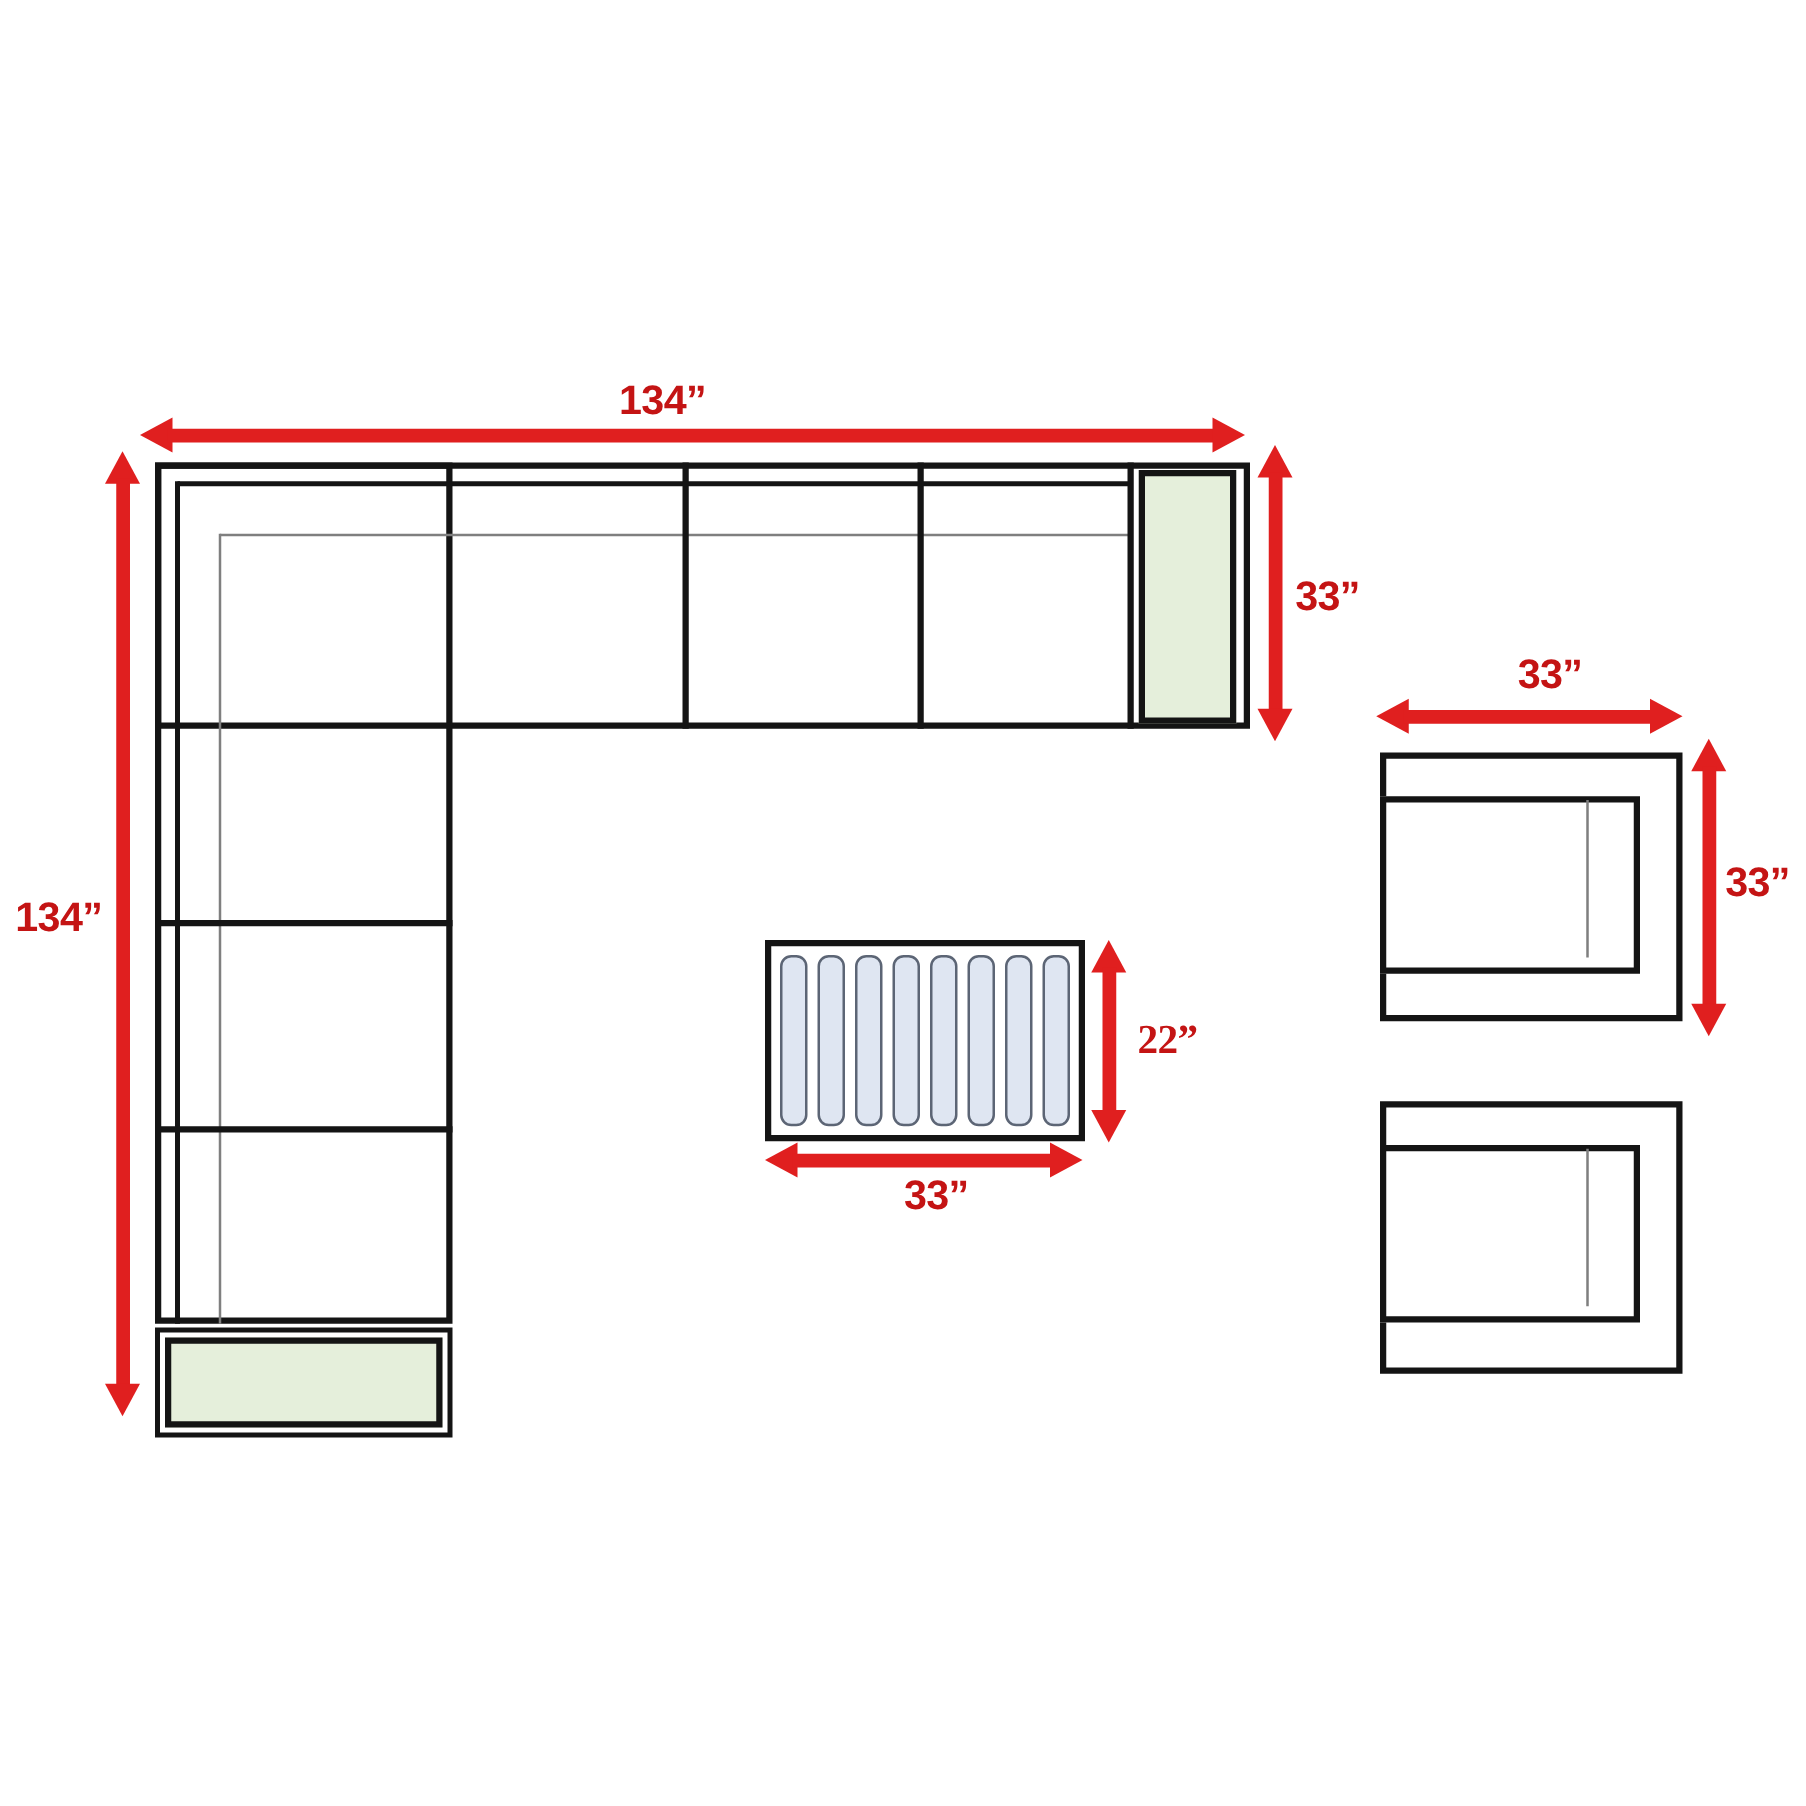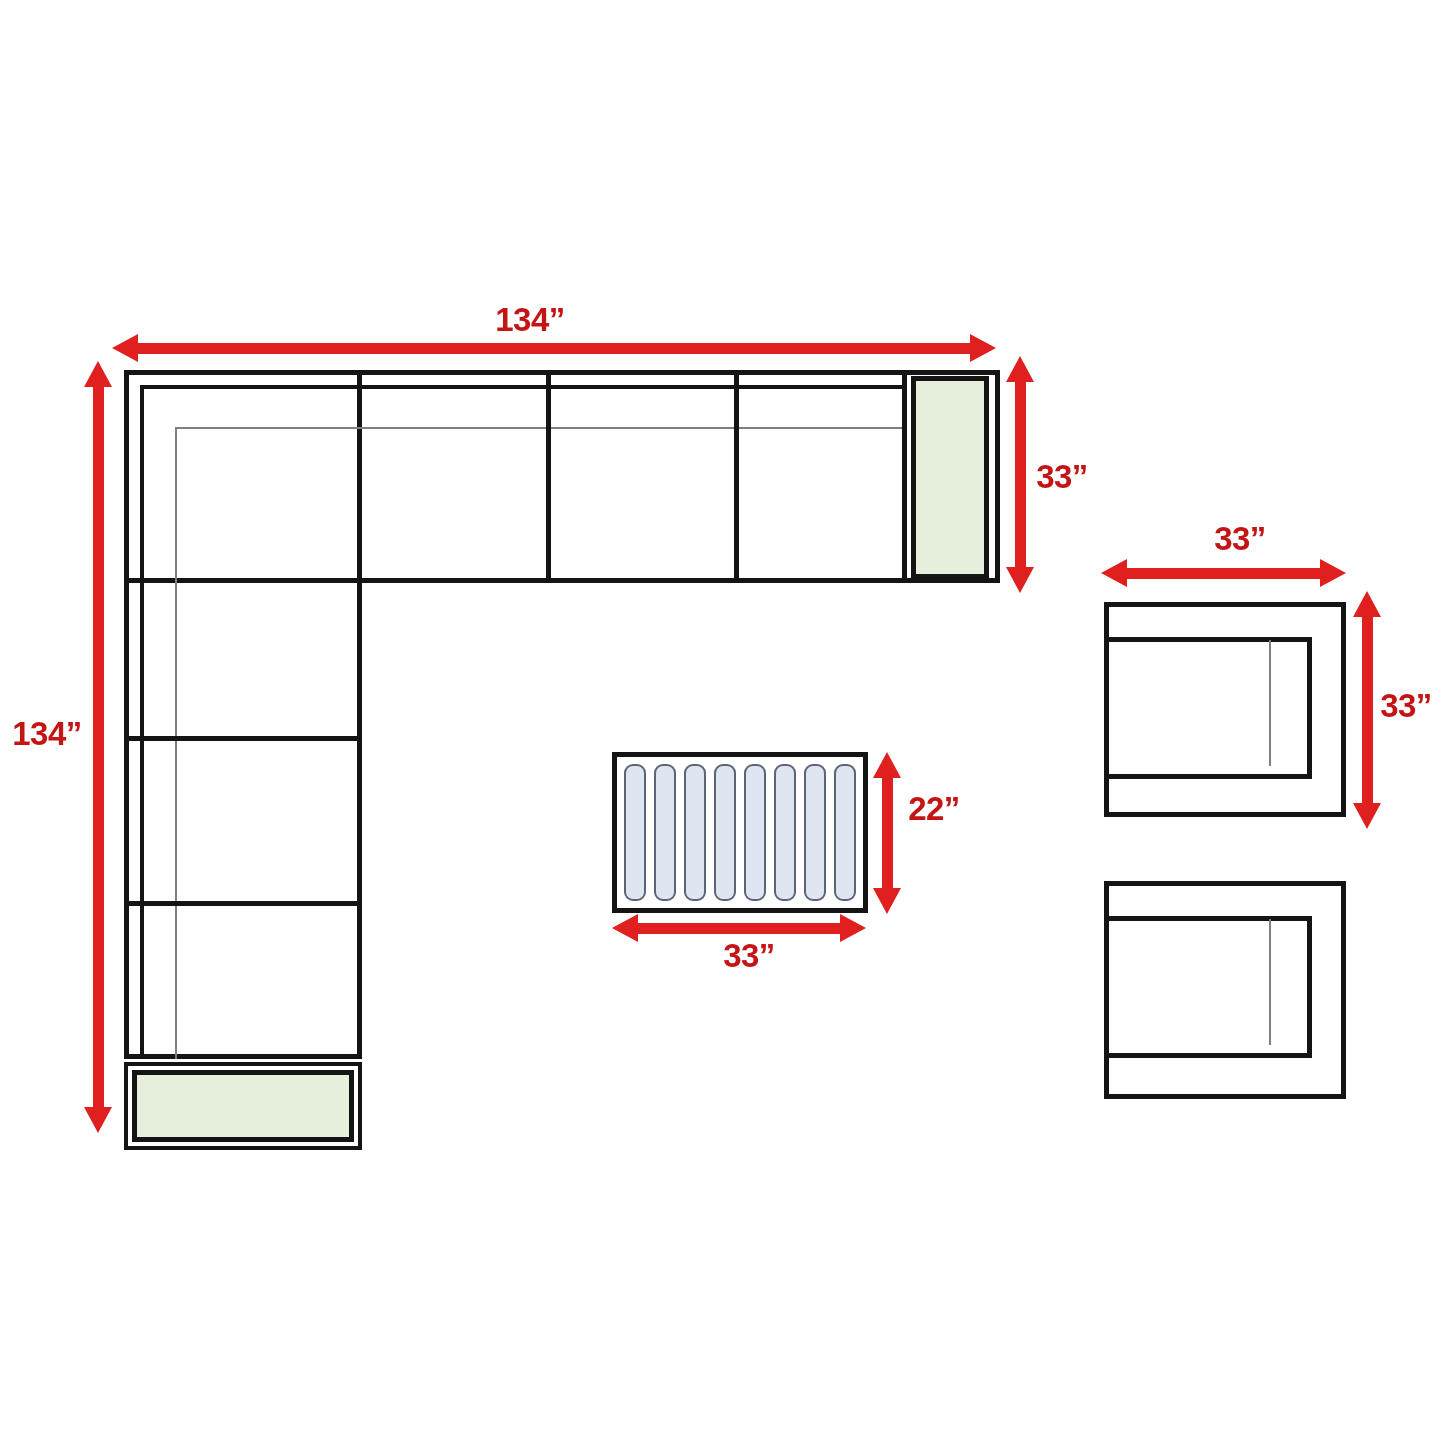--- a/index.html
+++ b/index.html
@@ -60,21 +60,21 @@
   
   .dim-label{
     position:absolute;transform:translate(-50%,-50%);
     font-weight:bold;font-size:33px;color:var(--label);white-space:nowrap;letter-spacing:-0.5px;
   }
   .l-sofa-w{left:530px;top:320px;}
   .l-sofa-d{left:47px;top:734px;}
   .l-sofa-arm{left:1062px;top:477px;}
   .l-chair-w{left:1240px;top:539px;}
   .l-chair-d{left:1406px;top:706px;}
-  .l-table-d{left:934px;top:809px;}
+  .l-table-d{left:934px;top:833px;font-family:Liberation Serif, serif;}
   .l-table-w{left:749px;top:956px;}
 </style>
 </head>
 <body>
 
 <div class="canvas">
 
   <div class="rect sofa-top"></div>
   <div class="rect sofa-left"></div>
   <div class="back-h"></div>

